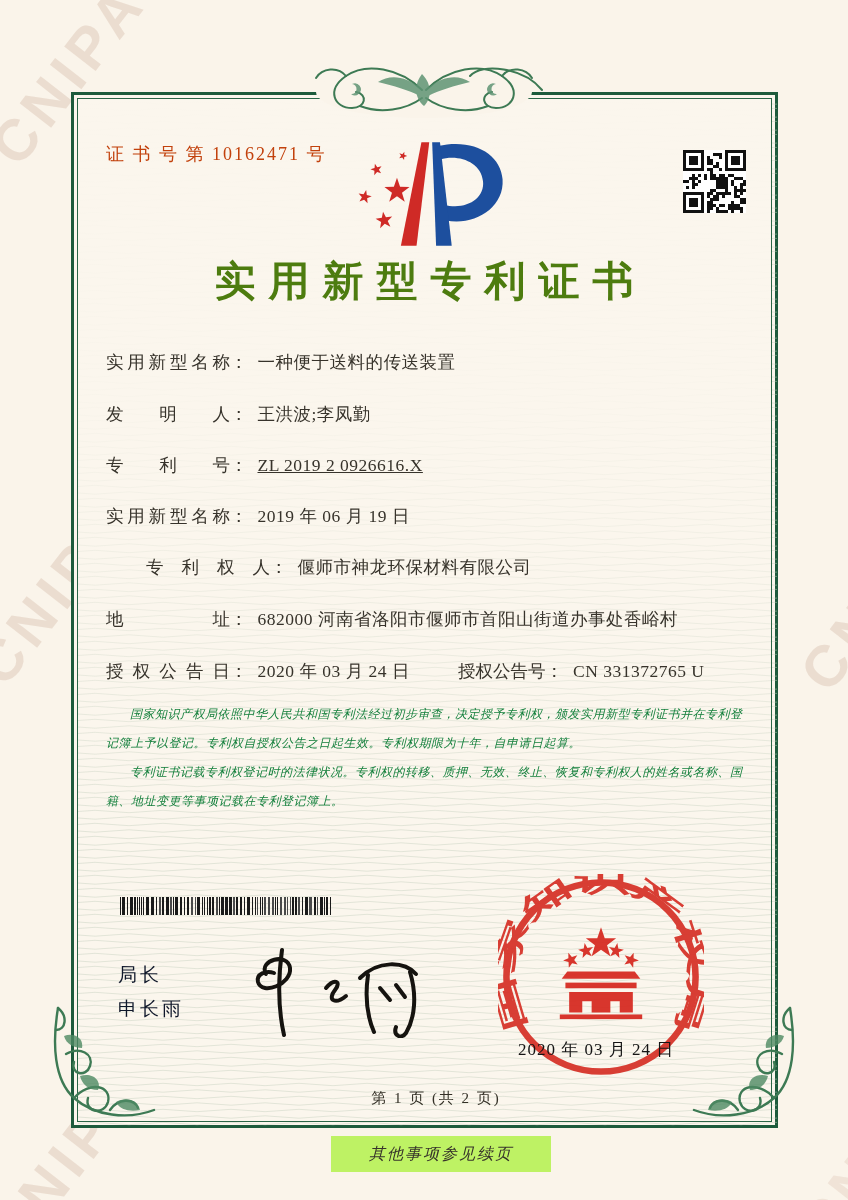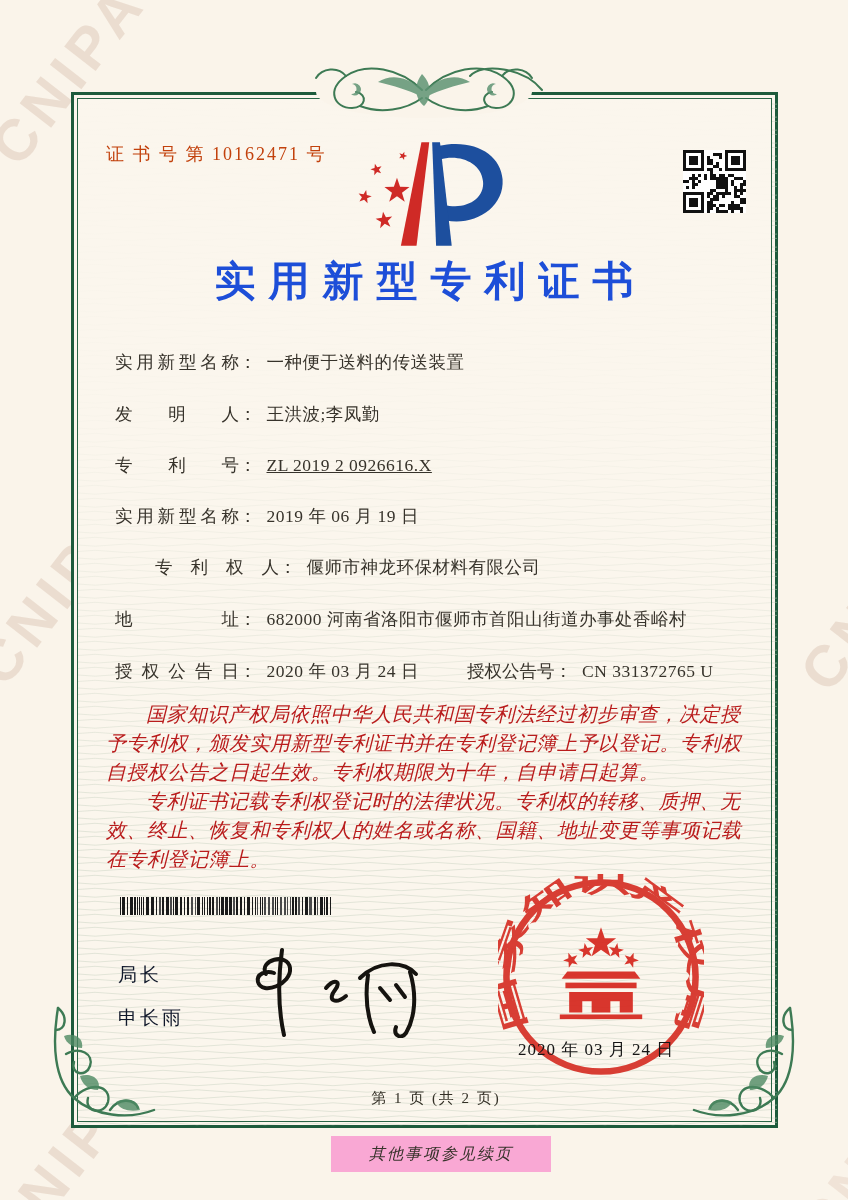--- a/index.html
+++ b/index.html
@@ -31,47 +31,47 @@
   .orn-top{left:302px;top:54px;}
   .orn-bl{left:46px;top:1006px;}
   .orn-br{left:690px;top:1006px;transform:scaleX(-1);}
 
   .content{position:absolute;inset:0;z-index:5;}
 
   .cert-no{position:absolute;left:106px;top:142px;font-size:18px;letter-spacing:2px;color:#c2410c;}
   .logo{position:absolute;left:352px;top:134px;}
   .qr{position:absolute;left:683px;top:150px;width:63px;height:63px;background:#fff;}
   .title{position:absolute;left:0;top:254px;width:100%;text-align:center;
-         font-size:41px;font-weight:bold;letter-spacing:13px;color:#1d4ed8;text-indent:13px;}
+         font-size:41px;font-weight:bold;letter-spacing:13px;color:#4d7c0f;text-indent:13px;}
 
   .fields{position:absolute;left:106px;top:350px;width:646px;font-size:17.5px;color:#37332b;}
-  .frow{position:absolute;left:9px;white-space:nowrap;}
+  .frow{position:absolute;left:0;white-space:nowrap;}
   .flabel{display:inline-block;width:124px;text-align:justify;text-align-last:justify;vertical-align:top;}
   .fcolon{display:inline-block;margin-right:10px;}
   .fvalue{letter-spacing:.5px;}
   .r0{top:0px;}.r1{top:52px;}.r2{top:103px;text-decoration:underline;}.r3{top:154px;}.r4{top:205px;margin-left:40px;}.r5{top:257px;}.r6{top:309px;}
   .pair2{position:absolute;left:352px;top:0;}
   .pair2 .flabel{width:auto;text-align:left;text-align-last:auto;}
 
-  .body-text{position:absolute;left:106px;top:700px;width:642px;font-size:20px;
-             line-height:29px;color:#b91c1c;font-style:italic;}
+  .body-text{position:absolute;left:106px;top:700px;width:642px;font-size:12px;
+             line-height:29px;color:#15803d;font-style:italic;}
   .body-text p{margin:0;text-indent:2em;letter-spacing:.5px;}
 
   .barcode{position:absolute;left:120px;top:897px;}
   .signer{position:absolute;left:118px;top:962px;font-size:19px;color:#0f172a;letter-spacing:3px;}
-  .signer .line2{margin-top:17px;}
+  .signer .line2{margin-top:8px;}
   .signature{position:absolute;left:238px;top:938px;}
 
   .seal{position:absolute;left:498px;top:874px;width:206px;height:206px;}
   .seal-date{position:absolute;left:518px;top:1038px;width:170px;font-size:17px;
              color:#141414;letter-spacing:1px;white-space:nowrap;}
 
   .page-footer{position:absolute;left:0;top:1089px;width:100%;text-align:center;
              font-size:15px;color:#333026;letter-spacing:2px;margin-left:12px;}
-  .note-box{position:absolute;left:331px;top:1136px;width:220px;height:36px;background:#f9a8d4;
+  .note-box{position:absolute;left:331px;top:1136px;width:220px;height:36px;background:#bef264;
              z-index:3;display:flex;align-items:center;justify-content:center;
              font-size:16px;font-style:italic;letter-spacing:2px;color:#37332b;}
 </style>
 </head>
 <body>
 
 <div class="page">
 
   <span class="wm wm1">CNIPA</span>
   <span class="wm wm2">CNIPA</span>

